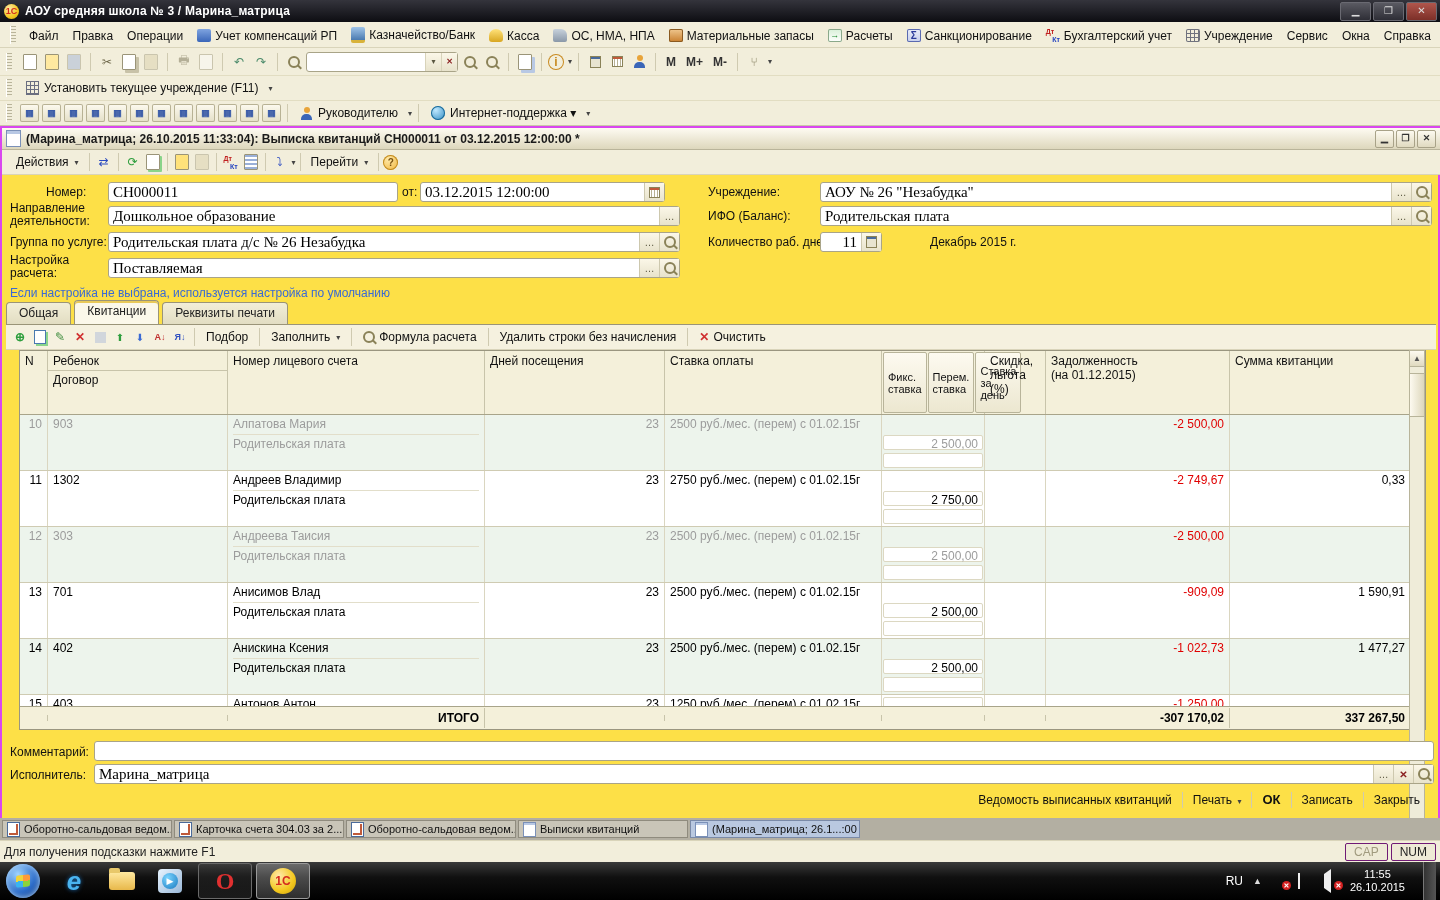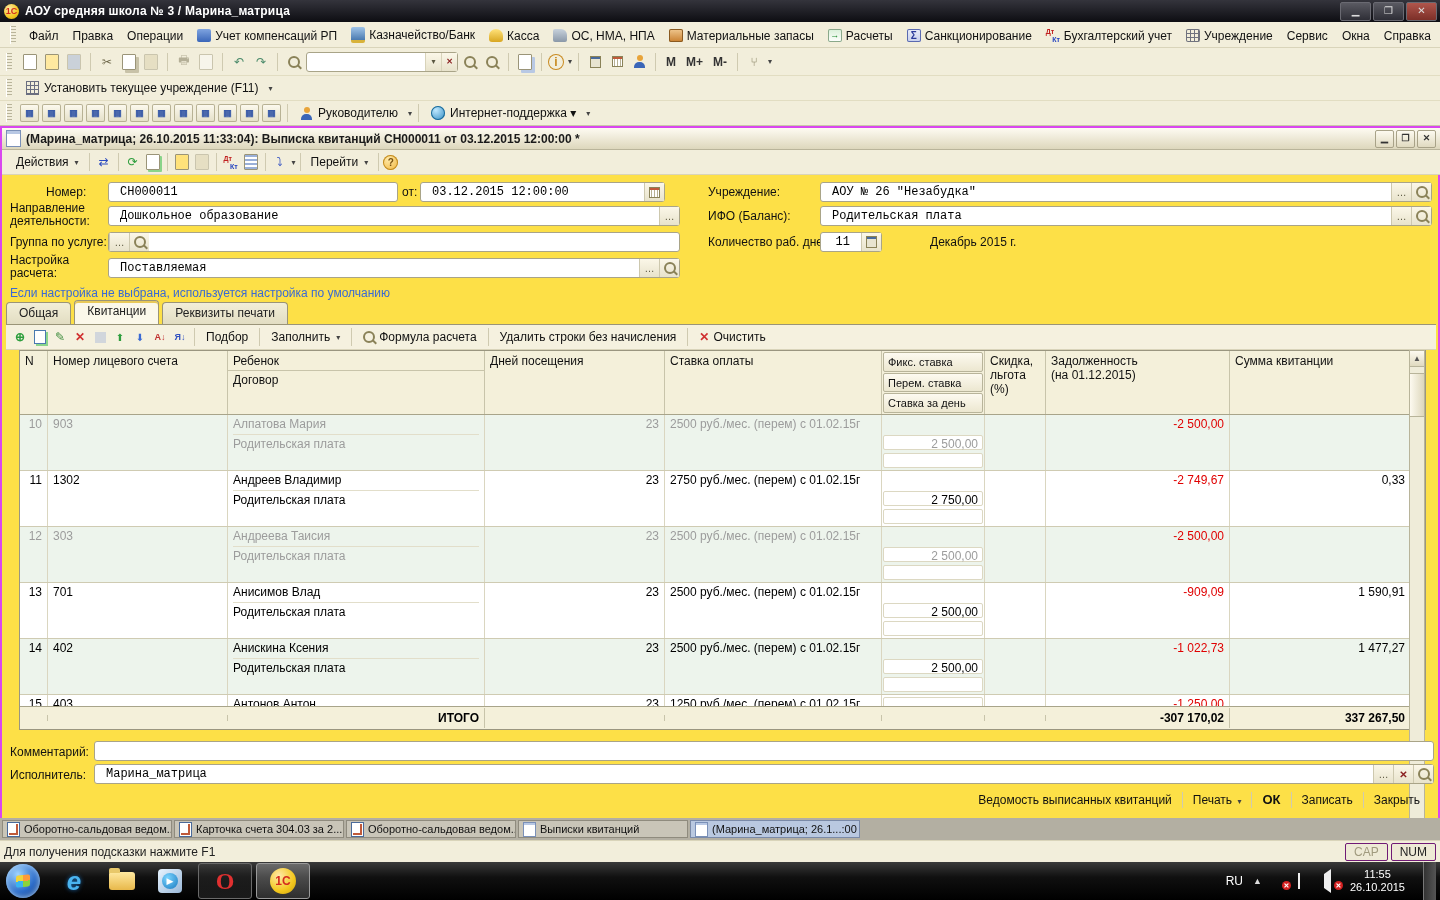--- a/index.html
+++ b/index.html
@@ -59,21 +59,21 @@
   .doctitle{top:0;left:0;width:1438px;height:22px;background:linear-gradient(#fefbf2,#ddd7bc);border-bottom:1px solid #b9b49a;display:flex;align-items:center;padding-left:4px;box-sizing:border-box;font-weight:bold;color:#1a1a1a;}
   .docico{width:13px;height:15px;background:#fff;border:1px solid #7a90b8;margin-right:5px;box-shadow:inset 0 3px 0 #b8c8e4;}
   .docbtns{position:absolute;right:4px;top:2px;display:flex;gap:2px;}
   .dbtn{width:17px;height:16px;border:1px solid #a8a288;border-radius:2px;background:linear-gradient(#fdfaf0,#e0dac0);font-size:9px;line-height:14px;text-align:center;color:#333;}
   .actionbar{top:22px;left:0;width:1438px;height:25px;background:#f2eedb;border-bottom:1px solid #d9d4ba;display:flex;align-items:center;padding-left:8px;box-sizing:border-box;}
   .flatbtn{display:flex;align-items:center;gap:4px;padding:2px 6px;color:#111;white-space:nowrap;}
   .help{width:15px;height:15px;border-radius:50%;background:radial-gradient(circle at 35% 30%,#ffe9a8,#f0b43a);box-shadow:inset 0 0 0 1px #c08a20;color:#7a5210;font-size:10px;font-weight:bold;display:flex;align-items:center;justify-content:center;}
   
   .flabel{position:absolute;color:#111;line-height:13px;}
   .fld{position:absolute;display:flex;border:1px solid #a9a488;border-radius:3px;background:#fff;height:20px;box-sizing:border-box;align-items:stretch;}
-  .fld input{border:0;outline:0;flex:1;font-size:12px;font-family:Liberation Mono, monospace;padding:0 11px;background:transparent;min-width:0;color:#000;}
+  .fld input{border:0;outline:0;flex:1;font-size:15px;font-family:Liberation Serif, serif;padding:0 4px;background:transparent;min-width:0;color:#000;}
   .fld input.num{text-align:right;}
   .fbtn{width:19px;display:flex;align-items:center;justify-content:center;font-size:10px;color:#5a5640;border-left:1px solid #cdc8ae;background:linear-gradient(#fbf7e8,#e8e3cc);}
   .cal{width:11px;height:11px;background:#fff;box-shadow:inset 0 0 0 1px #8a8258,inset 0 3px 0 #c05a3a;background-image:repeating-linear-gradient(90deg,transparent 0 2px,#b8b294 2px 3px);}
   .calcico{width:11px;height:12px;background:#e8e4d0;box-shadow:inset 0 0 0 1px #8a8258,inset 0 3px 0 #4a6a9a;}
   .hint{position:absolute;color:#3a6ad4;font-size:12px;}
   
   .tabs{top:174px;left:4px;display:flex;align-items:flex-end;height:22px;}
   .tab{padding:3px 12px 3px;border:1px solid #9a9478;border-bottom:0;border-radius:4px 4px 0 0;background:linear-gradient(#f2eed8,#e2ddc2);margin-right:3px;color:#222;height:15px;}
   .tab.active{background:#fbf8ea;font-weight:normal;height:17px;box-shadow:inset 0 2px 0 #e8c95a;}
   .tabsline{position:absolute;top:196px;left:4px;width:1430px;height:1px;background:#9a9478;}
@@ -87,21 +87,21 @@
   .ic-updown{color:#3a6ad4;font-size:10px;}
   .ic-sort{color:#c03030;font-size:9px;font-weight:bold;}
   .ic-sort2{color:#3050c0;font-size:9px;font-weight:bold;}
   .ttxt{padding:0 7px;color:#111;white-space:nowrap;display:flex;align-items:center;gap:4px;}
   
   .cols{display:grid;grid-template-columns:28px 180px 257px 180px 217px 103px 61px 184px 180px;}
   .rtable{top:222px;left:17px;width:1407px;box-sizing:border-box;border:1px solid #9a9680;background:#fff;}
   .thead{height:63px;background:#f4f0da;border-bottom:1px solid #a8a48a;}
   .th{border-right:1px solid #c8c4aa;padding:3px 5px;color:#111;box-sizing:border-box;position:relative;font-size:12px;}
   .th .sub{border-top:1px solid #c8c4aa;margin:2px -5px 0;padding:2px 5px;}
-  .stavka-h{padding:1px;display:flex;flex-direction:column;gap:1px;}
+  .stavka-h{padding:1px;display:flex;gap:1px;}
   .stavka-h div{flex:1;border:1px solid #b8b49a;border-radius:2px;background:linear-gradient(#fdfaf0,#ece7d0);padding:1px 4px;font-size:11px;display:flex;align-items:center;}
   .tbody{background:#fff;}
   .trow{height:56px;border-bottom:1px solid #cfcbb2;box-sizing:border-box;}
   .trow.green{background:#edf4ec;}
   .trow .c{border-right:1px solid #dad6c0;box-sizing:border-box;padding:2px 5px;font-size:12px;color:#000;overflow:hidden;}
   .trow.dim .c, .trow.dim .valbox{color:#9c9c9c;}
   .cn,.cdays{text-align:right;}
   .cchild .l1{height:17px;border-bottom:1px solid #e2deca;}
   .cchild .l2{padding-top:2px;}
   .cstavka{padding:1px !important;display:flex;flex-direction:column;gap:1px;}
@@ -420,20 +420,21 @@
     <div class="fld" style="top:78px;left:818px;width:612px;">
       <input value="Родительская плата" style="">
       <span class="fbtn">…</span>
       <span class="fbtn">
           <span class="mag"></span>
         </span>
     </div>
 
     <span class="flabel" style="top:108px;left:8px;">Группа по услуге:</span>
     <div class="fld" style="top:104px;left:106px;width:572px;">
+      <input value="Родительская плата д/с № 26 Незабудка" style="">
       <span class="fbtn">…</span>
       <span class="fbtn">
           <span class="mag"></span>
         </span>
     </div>
 
     <span class="flabel" style="top:108px;left:706px;">Количество раб. дней:</span>
     <div class="fld" style="top:104px;left:818px;width:62px;">
       <input class="num" value="11" style="">
       <span class="fbtn">
@@ -491,25 +492,25 @@
       <span class="sep"></span>
       <span class="ttxt">
           <span style="color:#d03030;font-weight:bold;">✕</span>
           <span>Очистить</span>
         </span>
     </div>
 
     <div class="abs rtable">
       <div class="cols thead">
         <div class="th">N</div>
-        <div class="th">Номер лицевого счета</div>
         <div class="th">
           <div>Ребенок</div>
           <div class="sub">Договор</div>
         </div>
+        <div class="th">Номер лицевого счета</div>
         <div class="th">Дней посещения</div>
         <div class="th">Ставка оплаты</div>
         <div class="th stavka-h">
           <div>Фикс. ставка</div>
           <div>Перем. ставка</div>
           <div>Ставка за день</div>
         </div>
         <div class="th">Скидка, льгота (%)</div>
         <div class="th">
           <div>Задолженность</div>

